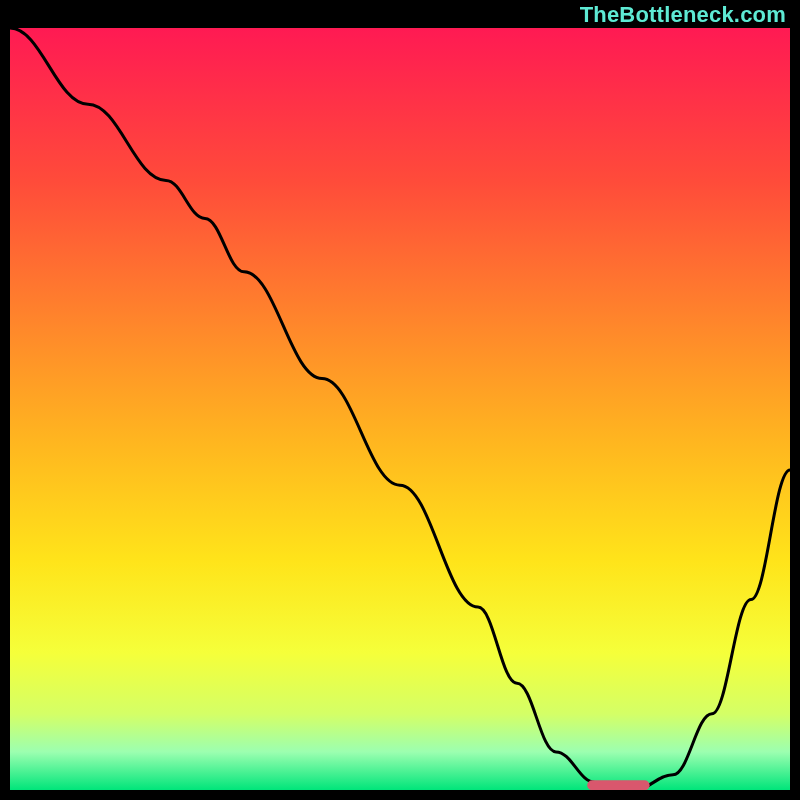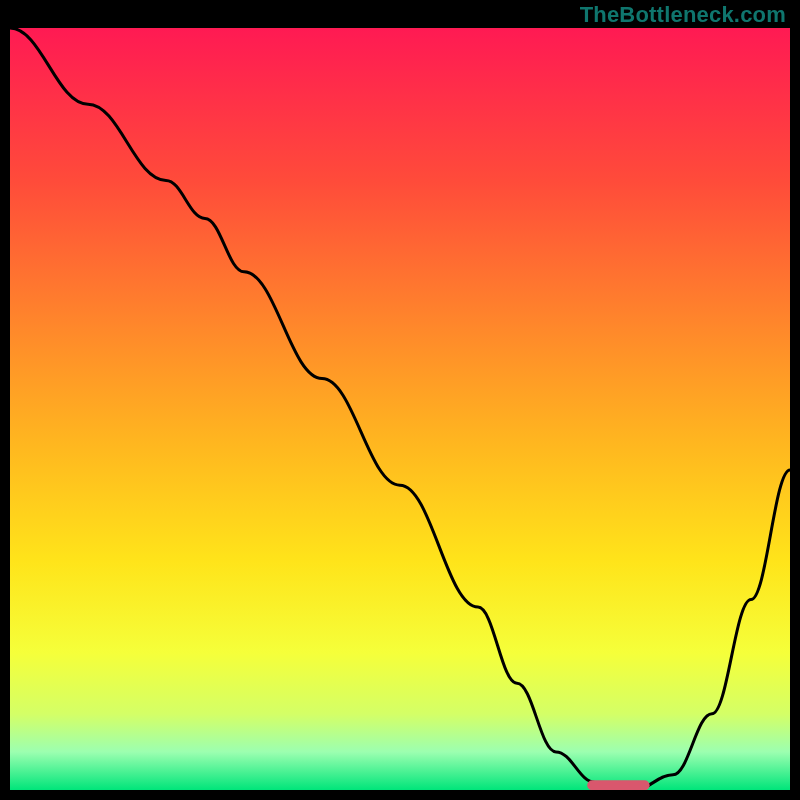--- a/index.html
+++ b/index.html
@@ -25,21 +25,21 @@
     width: 780px;
     height: 762px;
   }
   .watermark {
     position: absolute;
     top: 2px;
     right: 14px;
     font-family: Arial, Helvetica, sans-serif;
     font-size: 22px;
     font-weight: 600;
-    color: #0f766e;
+    color: #5eead4;
     letter-spacing: 0.2px;
   }
 </style>
 </head>
 <body>
 
 <div class="watermark">TheBottleneck.com</div>
 
 <div class="frame">
   <svg class="plot" viewBox="0 0 780 762" preserveAspectRatio="none">

